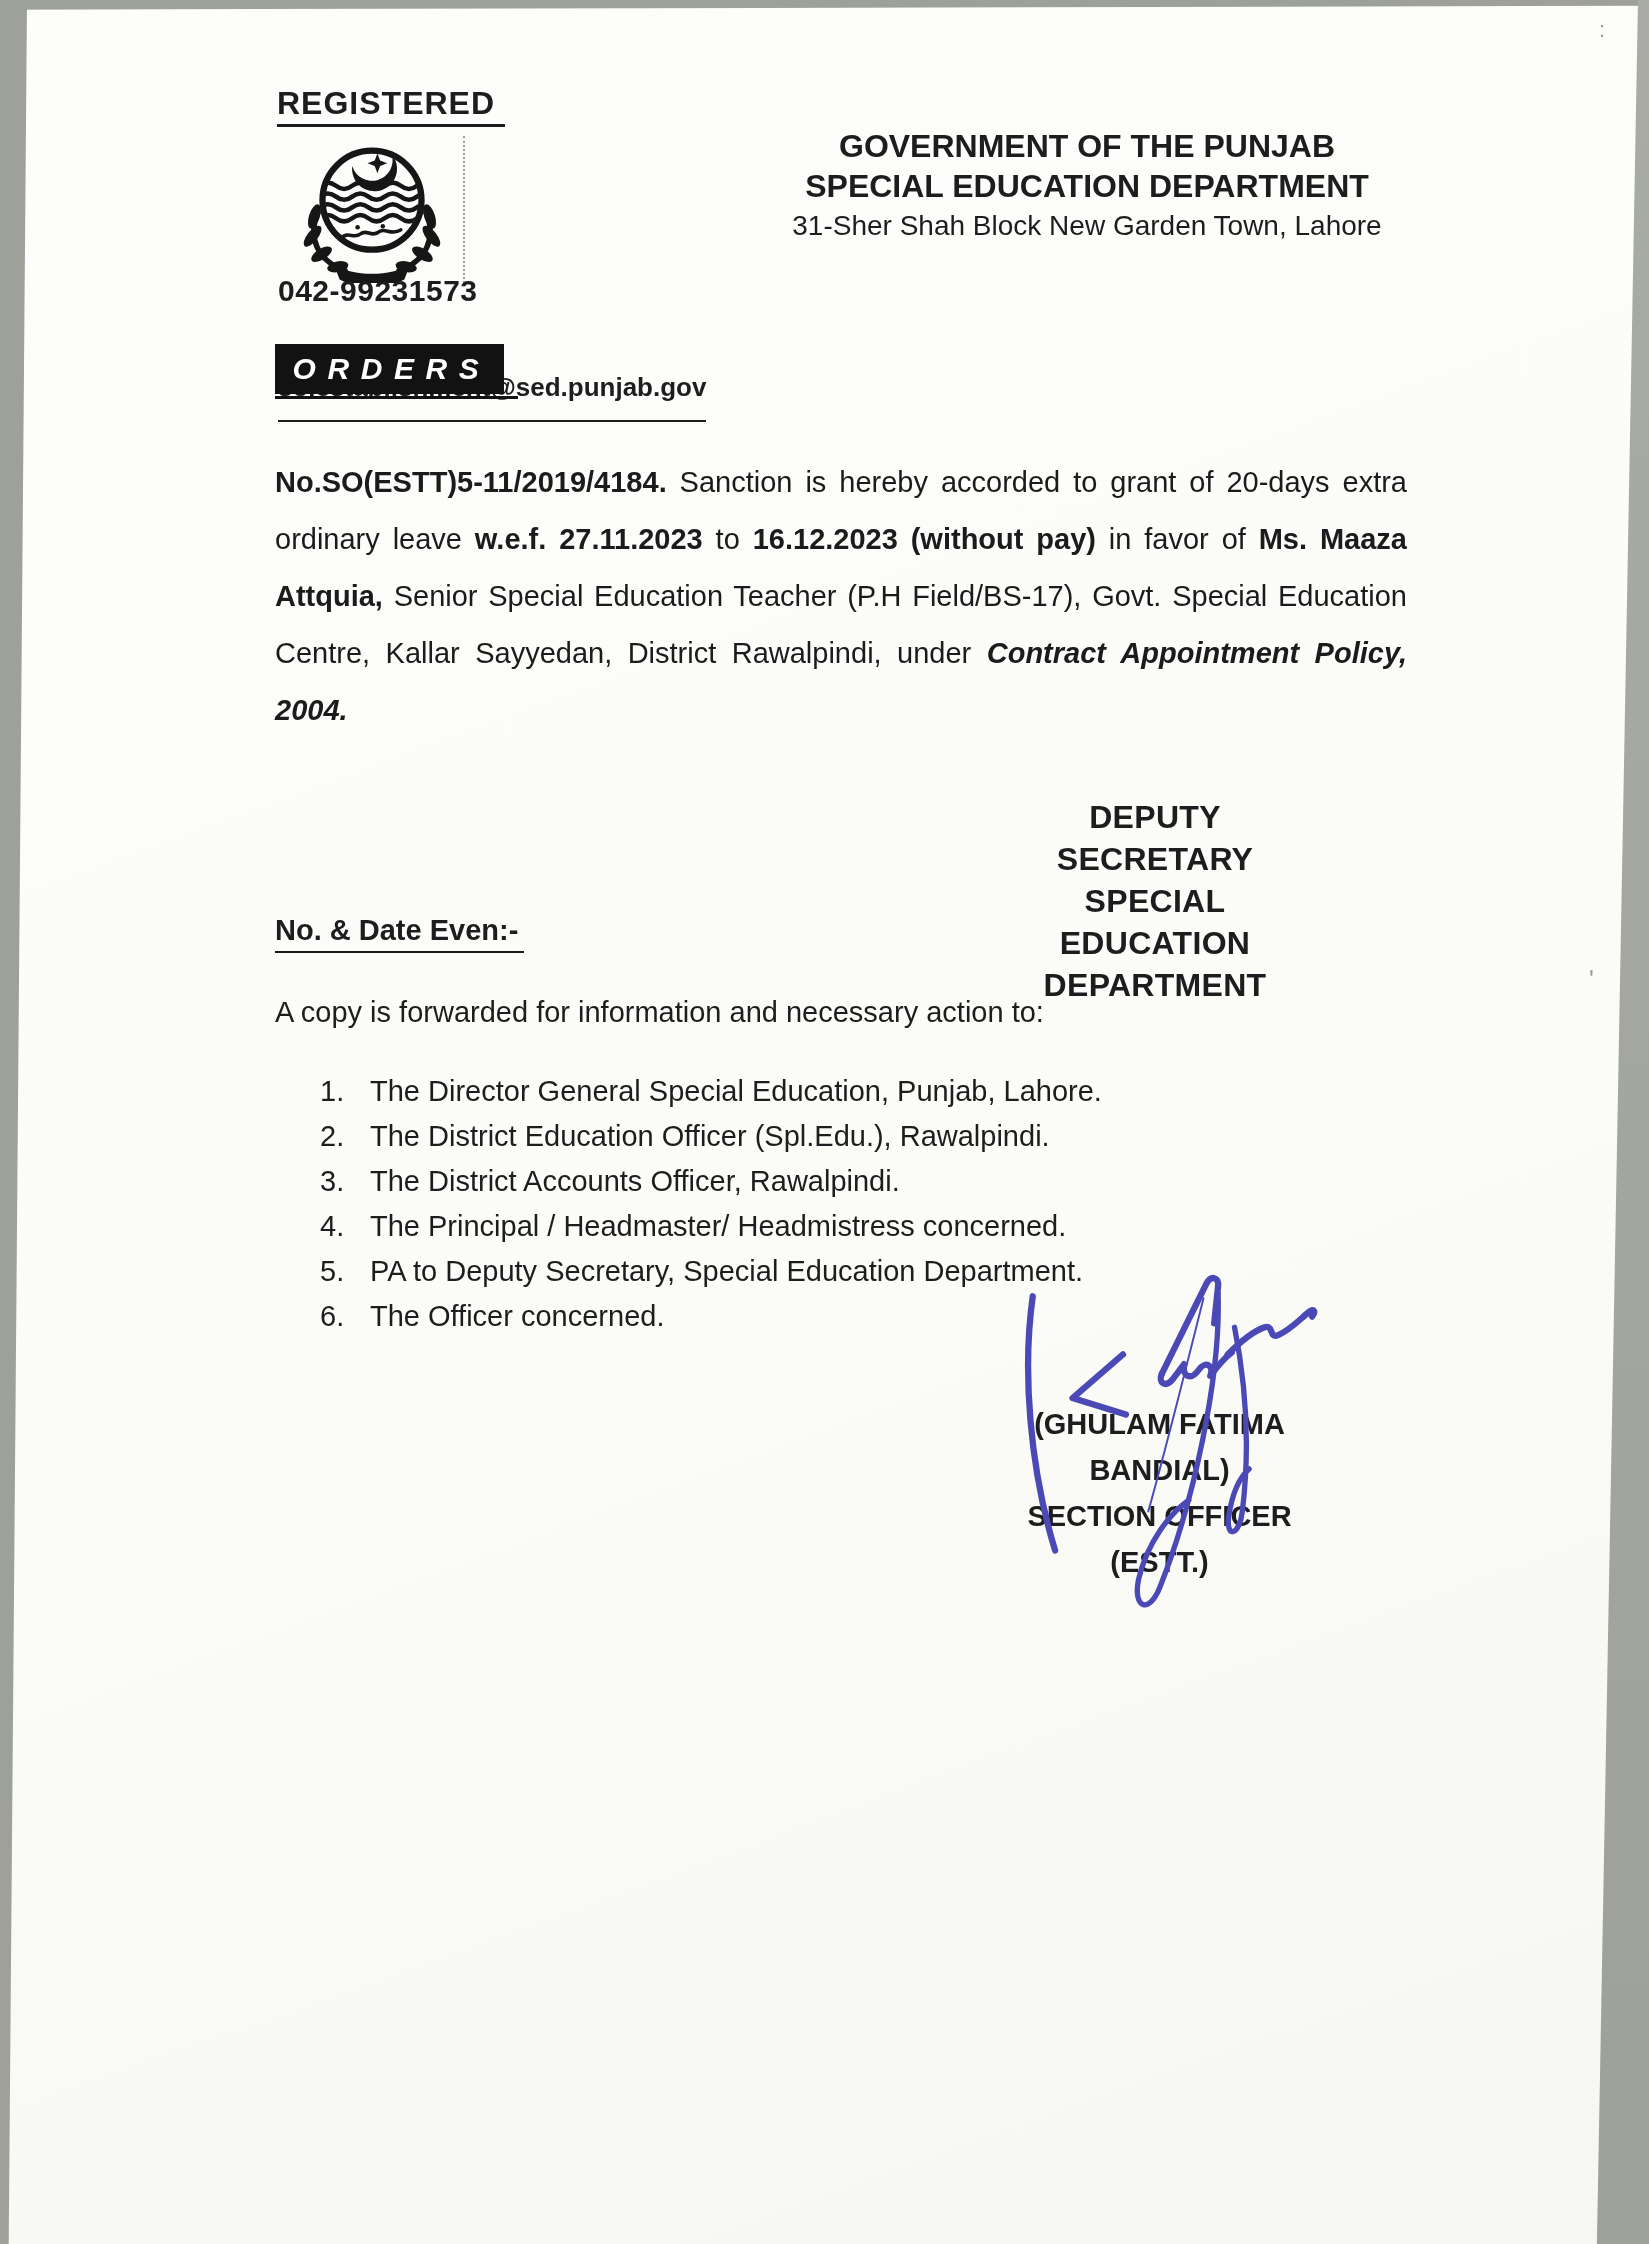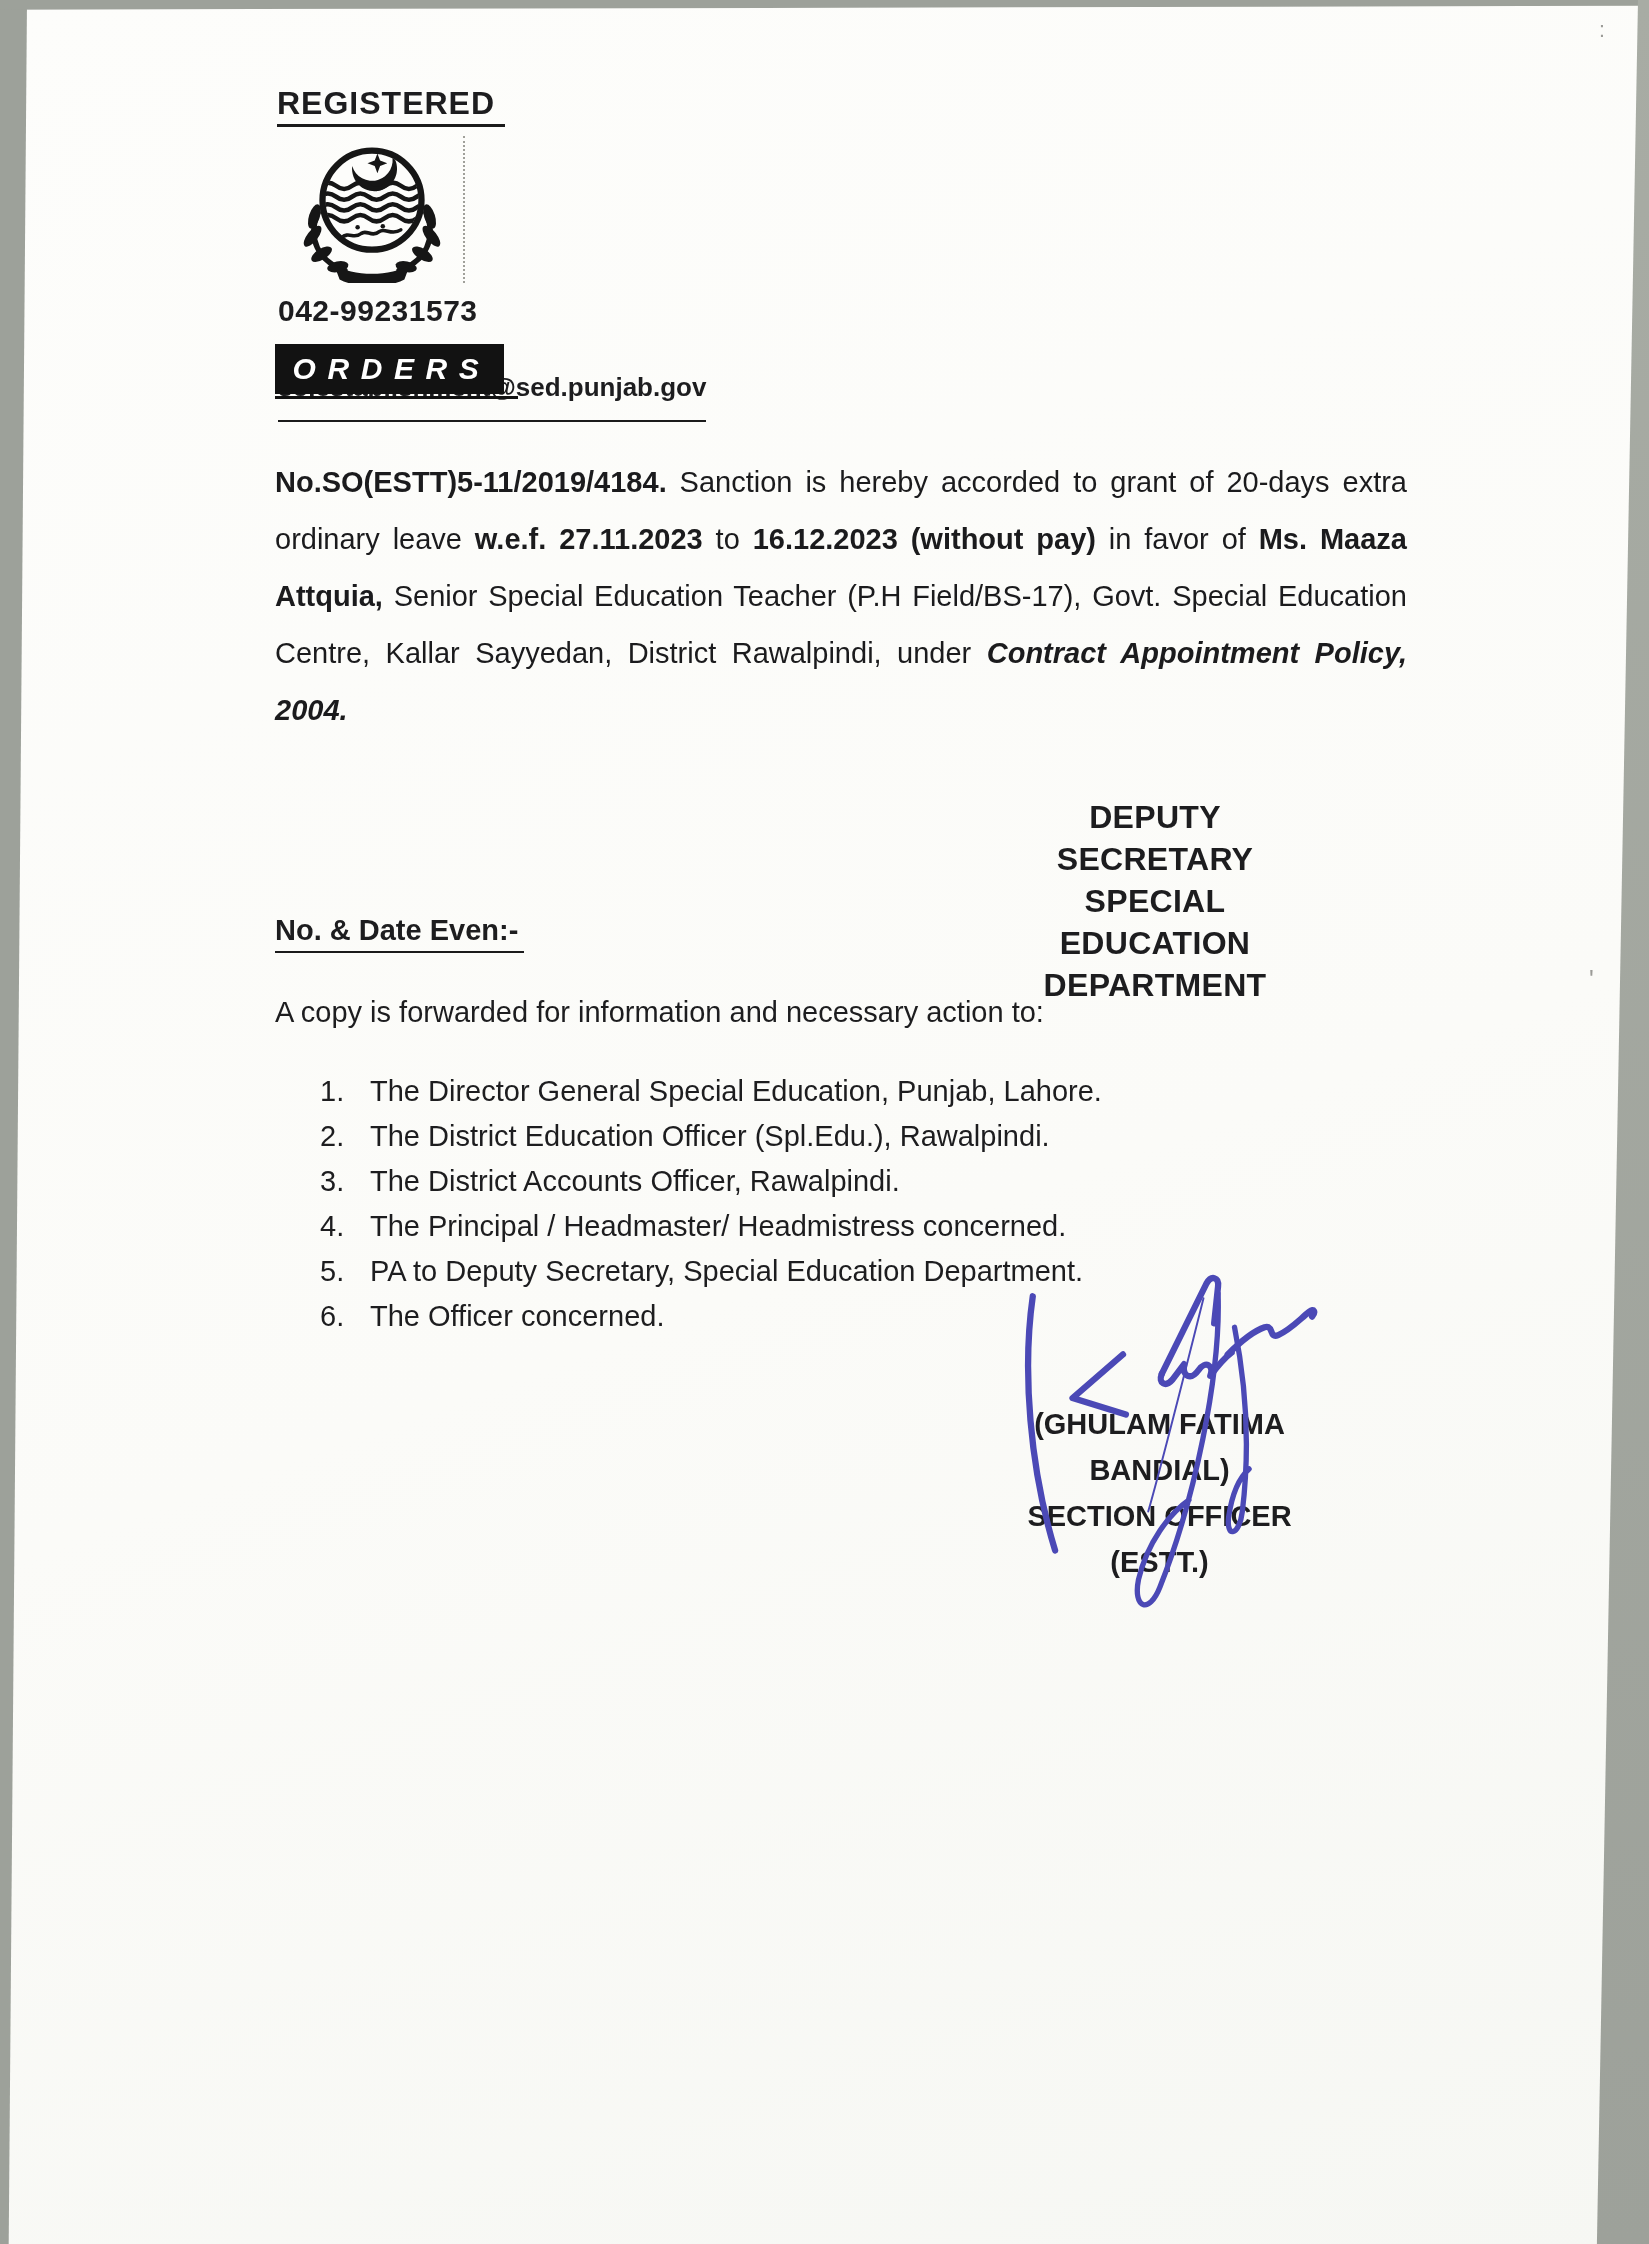--- a/index.html
+++ b/index.html
@@ -25,21 +25,21 @@
   .abs{position:absolute;}
   .registered{
     left:277px;top:85px;
     font-size:32px;font-weight:bold;letter-spacing:1px;
     border-bottom:3.9px solid #1b1b1b;padding-bottom:1.9px;padding-right:9.7px;
   }
   .dotted-rule{
     left:463px;top:136px;height:147px;width:0;
     border-left:2.9px dotted #a0a09a;
   }
-  .phone{left:278px;top:274px;font-size:30px;font-weight:bold;letter-spacing:0.5px;margin-top:20px;}
+  .phone{left:278px;top:274px;font-size:30px;font-weight:bold;letter-spacing:0.5px;}
   .email{left:278px;top:328px;font-size:26px;font-weight:bold;
     border-bottom:2.9px solid #1b1b1b;padding-bottom:17px;margin-top:44px;}
   .dept{left:767px;top:126px;width:640px;text-align:center;line-height:40px;}
   .dept .l1,.dept .l2{font-size:32px;font-weight:bold;}
   .dept .addr{font-size:28px;font-weight:normal;}
   .dateline{left:811px;top:275px;font-size:30px;}
   .dateline sup{font-size:18.4px;}
   .orders-wrap{left:275px;top:344px;}
   .orders-box{
     display:inline-block;background:#121212;color:#ffffff;
@@ -129,20 +129,25 @@
       <circle cx="84" cy="108" r="2.5" fill="#161616"></circle>
       <circle cx="112" cy="107" r="2.5" fill="#161616"></circle>
     </g>
   </svg>
 
   <div class="abs dotted-rule"></div>
 
   <div class="abs phone">042-99231573</div>
   <div class="abs email">so.establishment@sed.punjab.gov</div>
 
+  <div class="abs dept">
+    <div class="l1">GOVERNMENT OF THE PUNJAB</div>
+    <div class="l2">SPECIAL EDUCATION DEPARTMENT</div>
+    <div class="addr">31-Sher Shah Block New Garden Town, Lahore</div>
+  </div>
 
 
   <div class="abs orders-wrap">
     <div class="orders-box">ORDERS</div>
     <div class="orders-underline"></div>
   </div>
 
   <div class="abs bodytext"><span class="b">No.SO(ESTT)5-11/2019/4184.</span><span> Sanction is hereby accorded to grant of 20-days extra ordinary leave </span><span class="b">w.e.f. 27.11.2023</span><span> to </span><span class="b">16.12.2023 (without pay)</span><span> in favor of </span><span class="b">Ms. Maaza Attquia,</span><span> Senior Special Education Teacher (P.H Field/BS-17), Govt. Special Education Centre, Kallar Sayyedan, District Rawalpindi, under </span><span class="bi">Contract Appointment Policy, 2004.</span></div>
 
   <div class="abs signoff">

